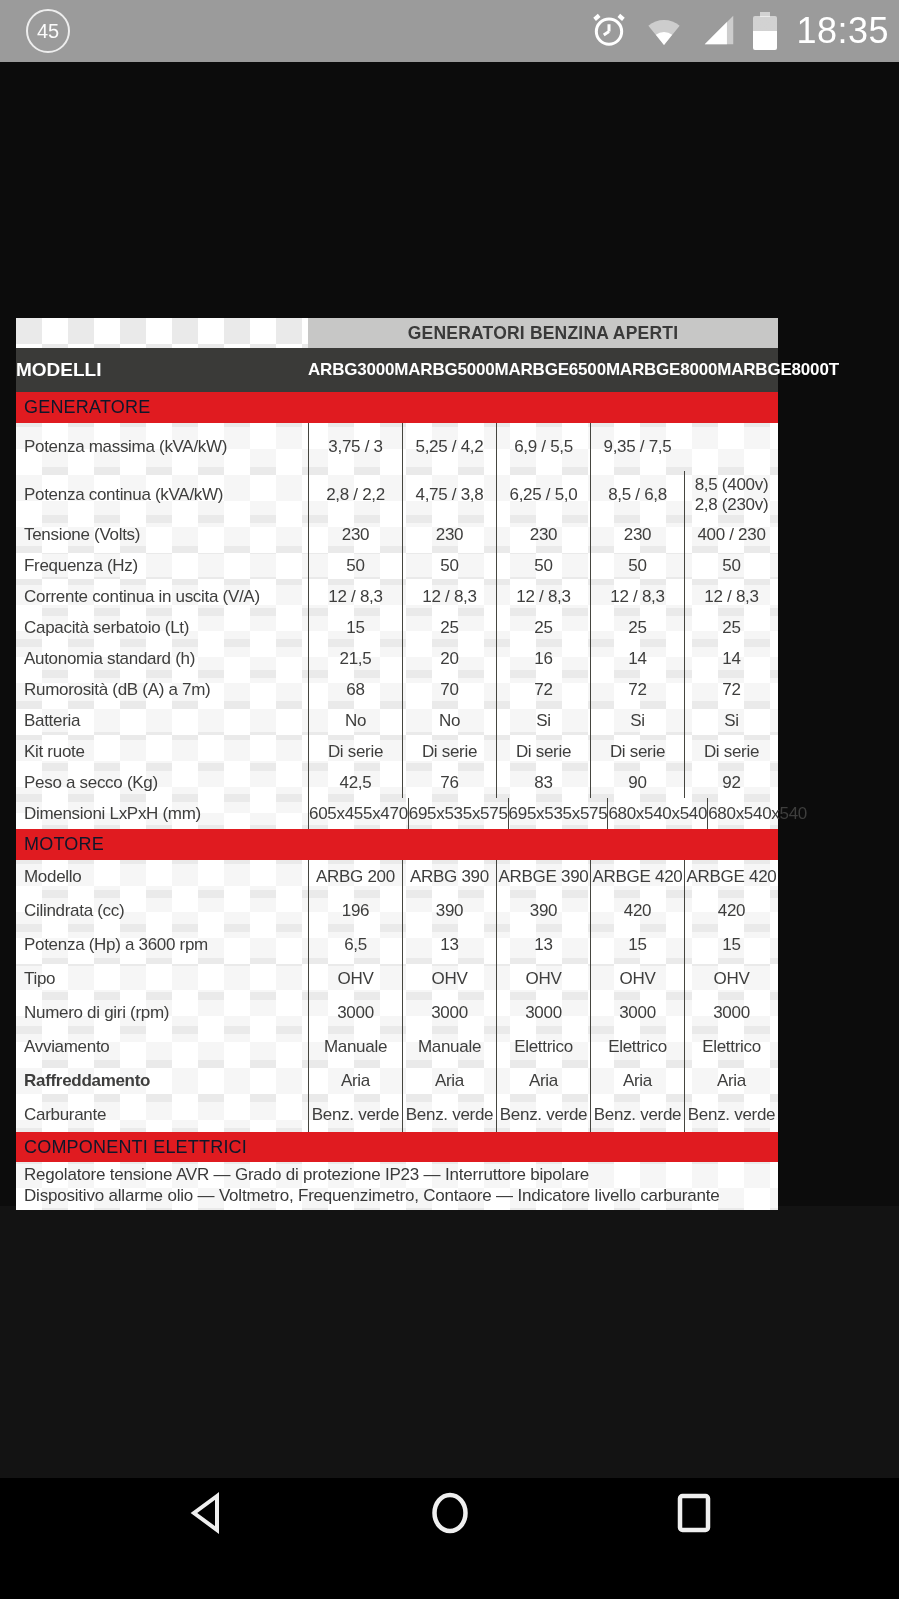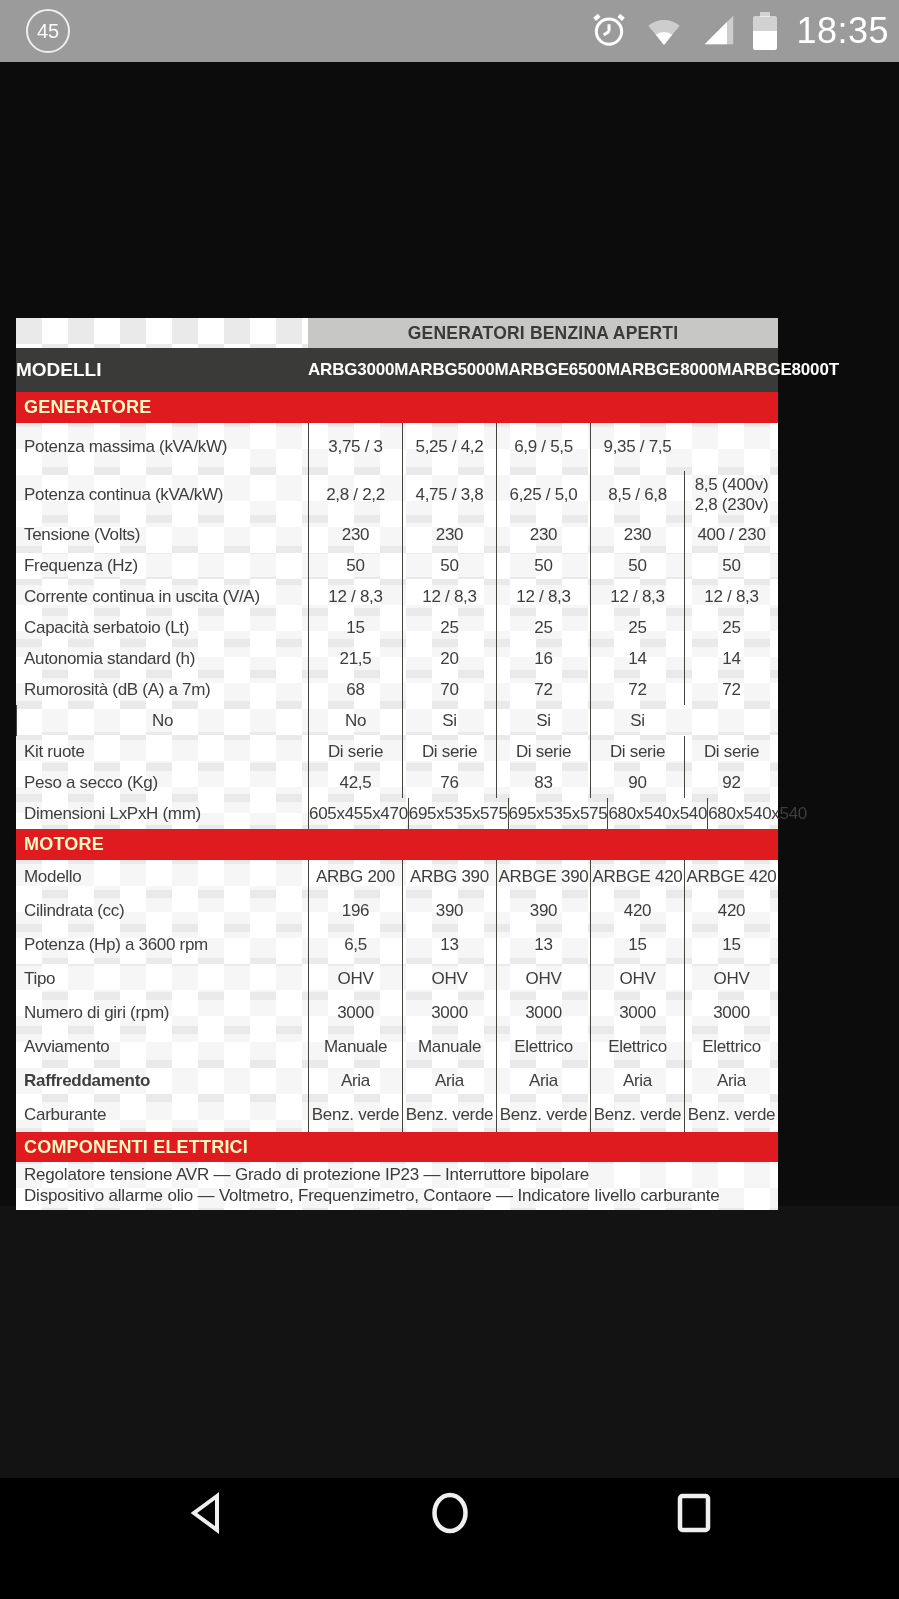--- a/index.html
+++ b/index.html
@@ -35,21 +35,21 @@
   .cat-band .spacer{height:100%;}
   .cat-band .cat-title{background:#c7c7c6;color:#3a3a3a;font-weight:bold;font-size:17.5px;
     display:flex;align-items:center;justify-content:center;letter-spacing:.2px;}
 
   .models-row{height:44px;background:#3a3a38;align-items:center;}
   .models-label{color:#fff;font-weight:bold;font-size:19px;}
   .m-cell{color:#fff;font-weight:bold;font-size:17px;text-align:center;letter-spacing:-.2px;}
 
   .section-band{height:31px;background:#e01b20;display:flex;align-items:center;}
   .section-band.short{height:30px;}
-  .section-band span{color:#fef9c3;font-weight:bold;font-size:18px;padding-left:8px;letter-spacing:.2px;}
+  .section-band span{color:#0f172a;font-weight:normal;font-size:18px;padding-left:8px;letter-spacing:.2px;}
 
   .t-row{position:relative;}
   .t-row::before{content:"";position:absolute;left:0;right:0;top:4px;bottom:4px;
     background:rgba(255,255,255,.55);pointer-events:none;}
   #gen-rows .t-row{height:31px;}
   #gen-rows .t-row.tall{height:48px;}
   #motor-rows .t-row{height:34px;}
   .t-label{position:relative;z-index:1;display:flex;align-items:center;padding-left:8px;
     color:#3e3e3d;font-size:17px;letter-spacing:-.3px;}
   .t-label.bold{font-weight:bold;}
@@ -185,20 +185,21 @@
         </div>
         <div class="grid t-row">
           <div class="t-label">Rumorosità (dB (A) a 7m)</div>
           <div class="t-cell">68</div>
           <div class="t-cell">70</div>
           <div class="t-cell">72</div>
           <div class="t-cell">72</div>
           <div class="t-cell">72</div>
         </div>
         <div class="grid t-row">
+          <div class="t-label">Batteria</div>
           <div class="t-cell">No</div>
           <div class="t-cell">No</div>
           <div class="t-cell">Si</div>
           <div class="t-cell">Si</div>
           <div class="t-cell">Si</div>
         </div>
         <div class="grid t-row">
           <div class="t-label">Kit ruote</div>
           <div class="t-cell">Di serie</div>
           <div class="t-cell">Di serie</div>

